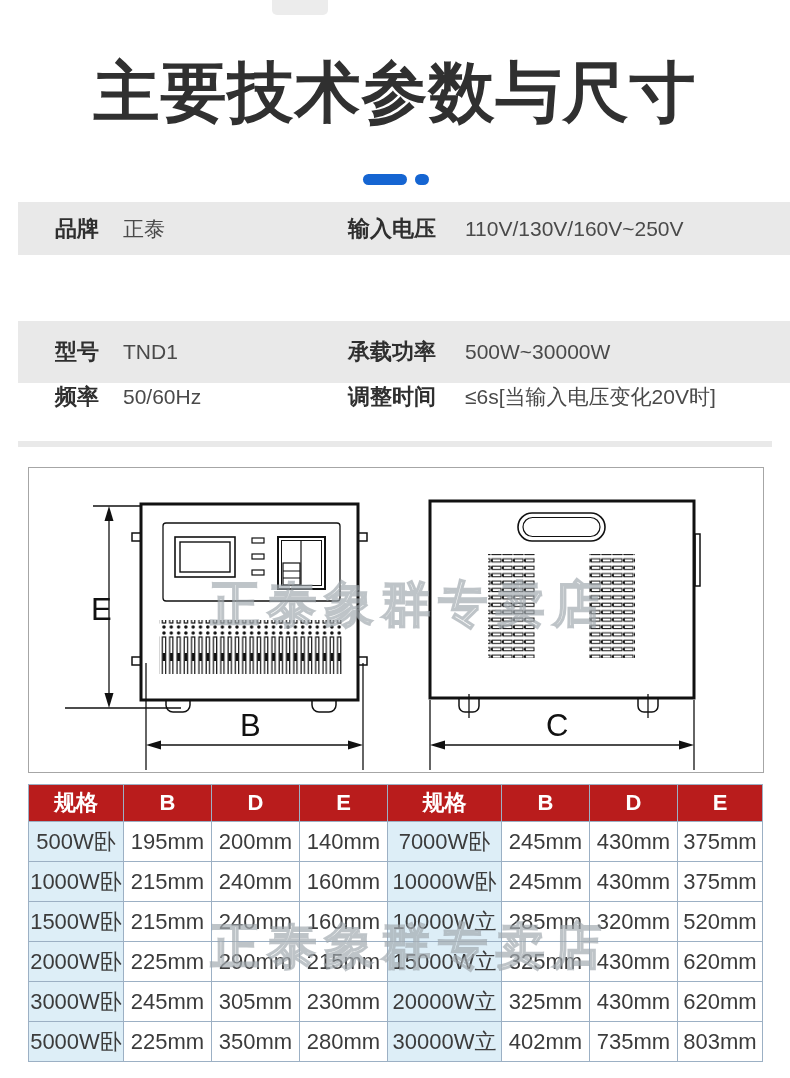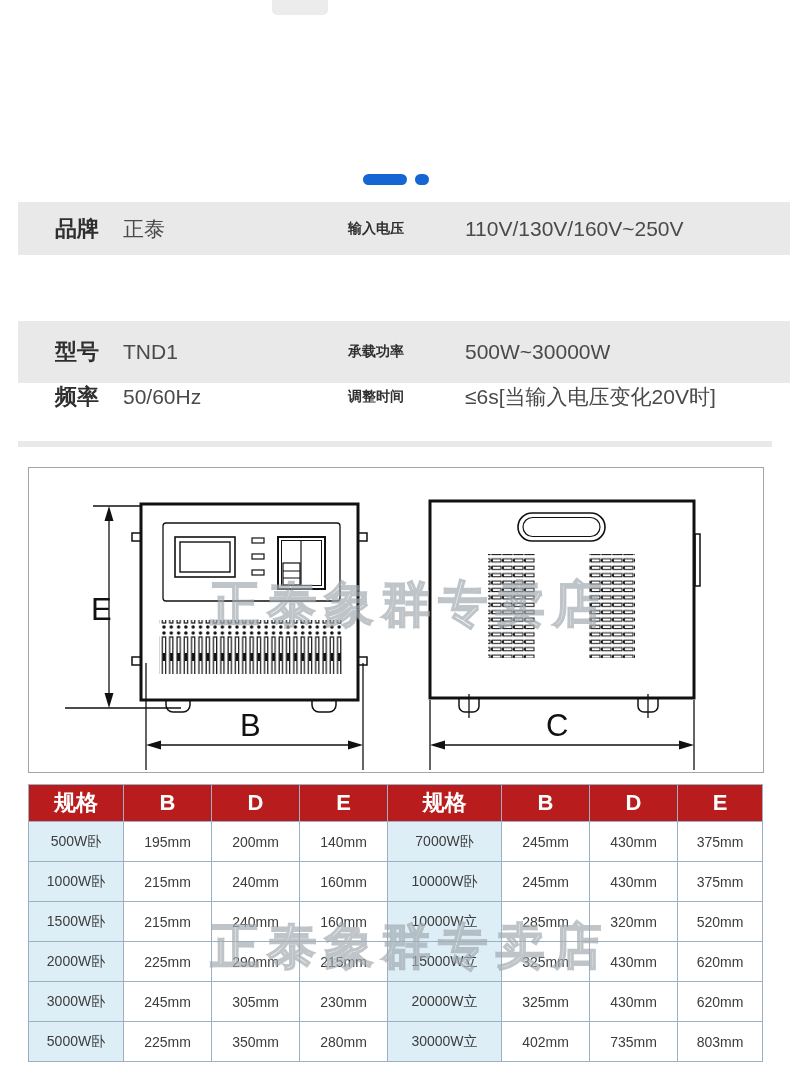--- a/index.html
+++ b/index.html
@@ -22,21 +22,21 @@
   .spec-row { position:absolute; left:18px; width:754px; }
   .spec-row.g { background:#e9e9e9;padding-left:23px; }
   .sr1 { top:202px; height:53px; }
   .sr2 { top:255px; height:66px; }
   .sr3 { top:321px; height:62px; }
   .sr4 { top:374px; height:46px; }
   .spec-sliver { position:absolute; left:18px; top:441px; width:754px; height:6px; background:#e9e9e9; }
   .spec-row span { position:absolute; top:50%; transform:translateY(-50%); white-space:nowrap; }
   .sl  { left:37px;  font-size:22px; font-weight:700; color:#2f2f2f; }
   .sv  { left:105px; font-size:21px; font-weight:400; color:#4a4a4a; }
-  .slr { left:330px; font-size:14px; font-weight:700; color:#2f2f2f; }
+  .slr { left:330px; font-size:22px; font-weight:700; color:#2f2f2f; }
   .svr { left:447px; font-size:21px; font-weight:400; color:#4a4a4a; }
 
   
   .drawings { position:absolute; left:28px; top:467px; width:734px; height:304px;
               border:1px solid #a6a6a6; box-sizing:content-box; background:#fff; }
   .drawings svg { display:block; }
   .dim-text { font-family:"Liberation Sans","DejaVu Sans",sans-serif; font-size:31px; fill:#111; }
 
   
   .wm { position:absolute; left:15px; width:790px; text-align:center; white-space:nowrap;
@@ -44,31 +44,32 @@
         color:rgba(240,242,244,0.25); -webkit-text-stroke:1.5px rgba(150,158,165,0.6);
         z-index:5; pointer-events:none; }
   .wm1 { top:572px; }
   .wm2 { top:914px; }
 
   
   .dim-table-wrap { position:absolute; left:28px; top:784px; }
   table.dims { border-collapse:collapse; table-layout:fixed; width:734px; }
   table.dims th { background:#b91c1c; color:#ffffff; font-weight:700; font-size:22px;
                   height:36px; border:1px solid #9cb0c4; text-align:center; padding:0; }
-  table.dims td { background:#ffffff; color:#3c3c3c; font-size:14px; height:39px;
+  table.dims td { background:#ffffff; color:#3c3c3c; font-size:22px; height:39px;
                   border:1px solid #9cb0c4; text-align:center; padding:0; font-weight:400; }
   table.dims td.spec { background:#ddeef7; }
 </style>
 </head>
 <body>
 
 <div class="page">
 
   <div class="top-artifact"></div>
 
+  <div class="title">主要技术参数与尺寸</div>
   <div class="u-dash" style="background: rgb(21, 101, 210);"></div>
   <div class="u-dot" style="background: rgb(21, 101, 210);"></div>
 
   <div class="spec-row g sr1">
     <span class="sl">品牌</span>
     <span class="sv">正泰</span>
     <span class="slr">输入电压</span>
     <span class="svr">110V/130V/160V~250V</span>
   </div>
   <div class="spec-row g sr3">

